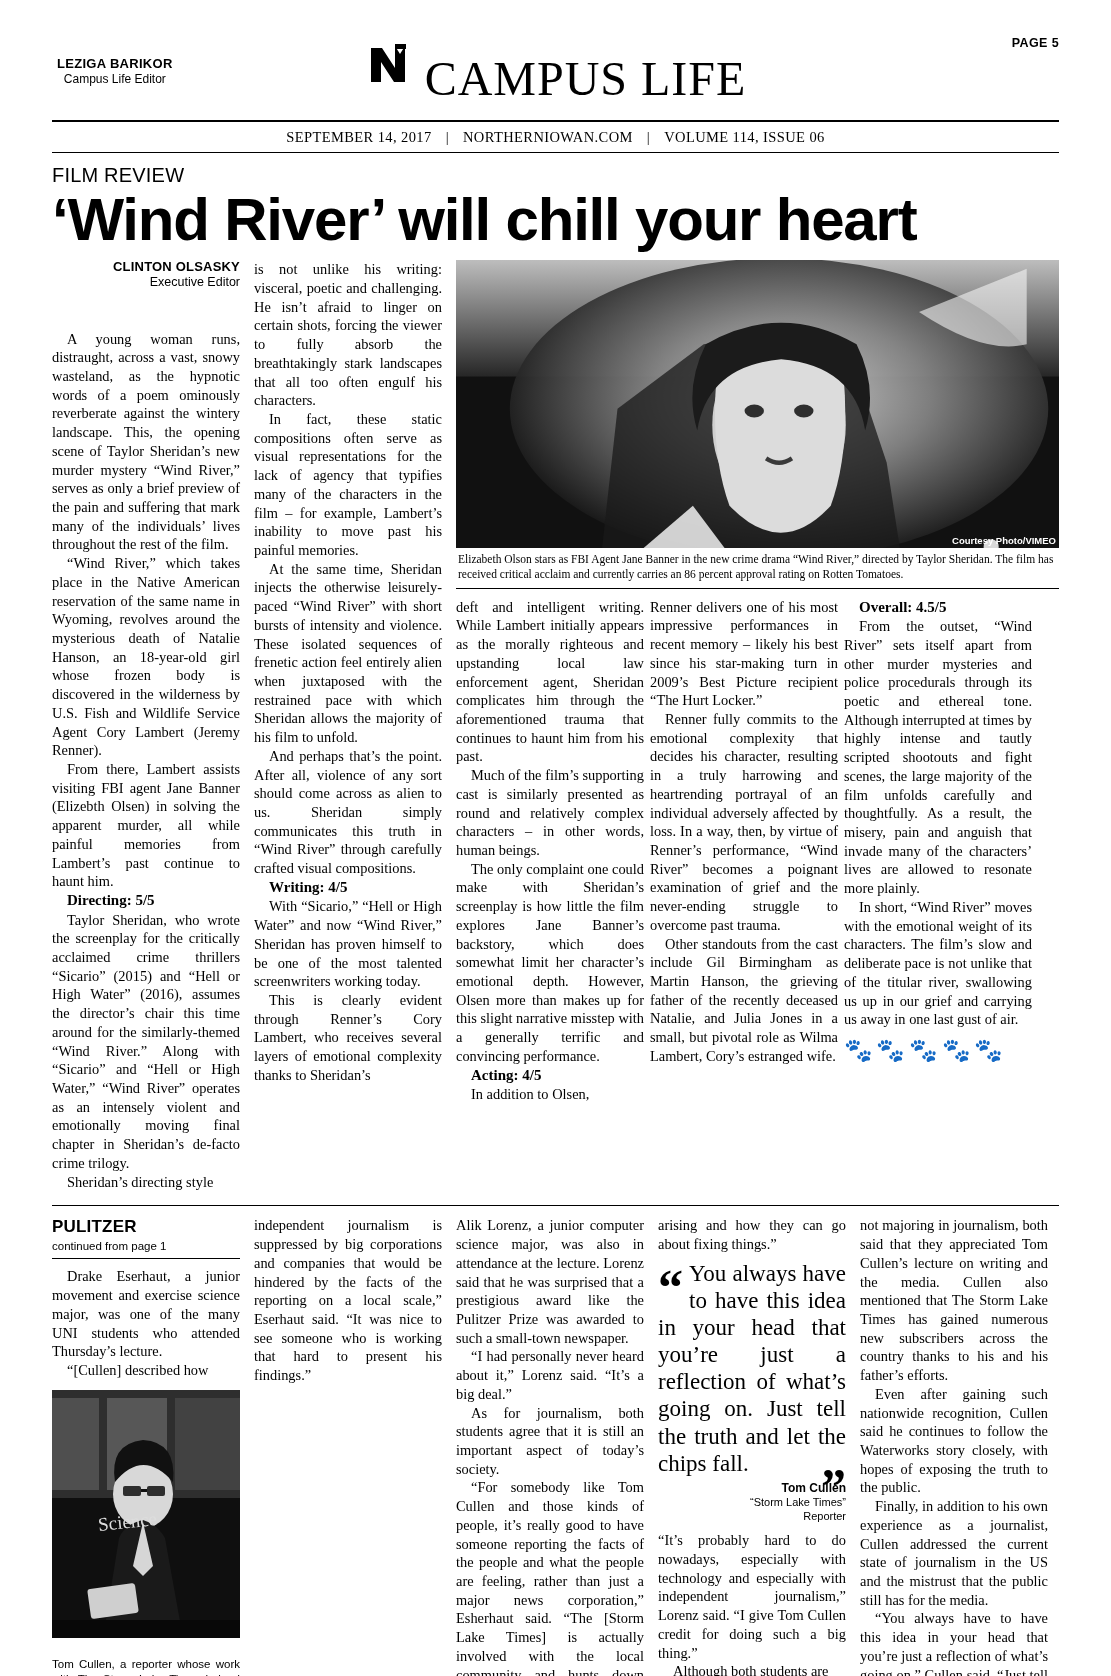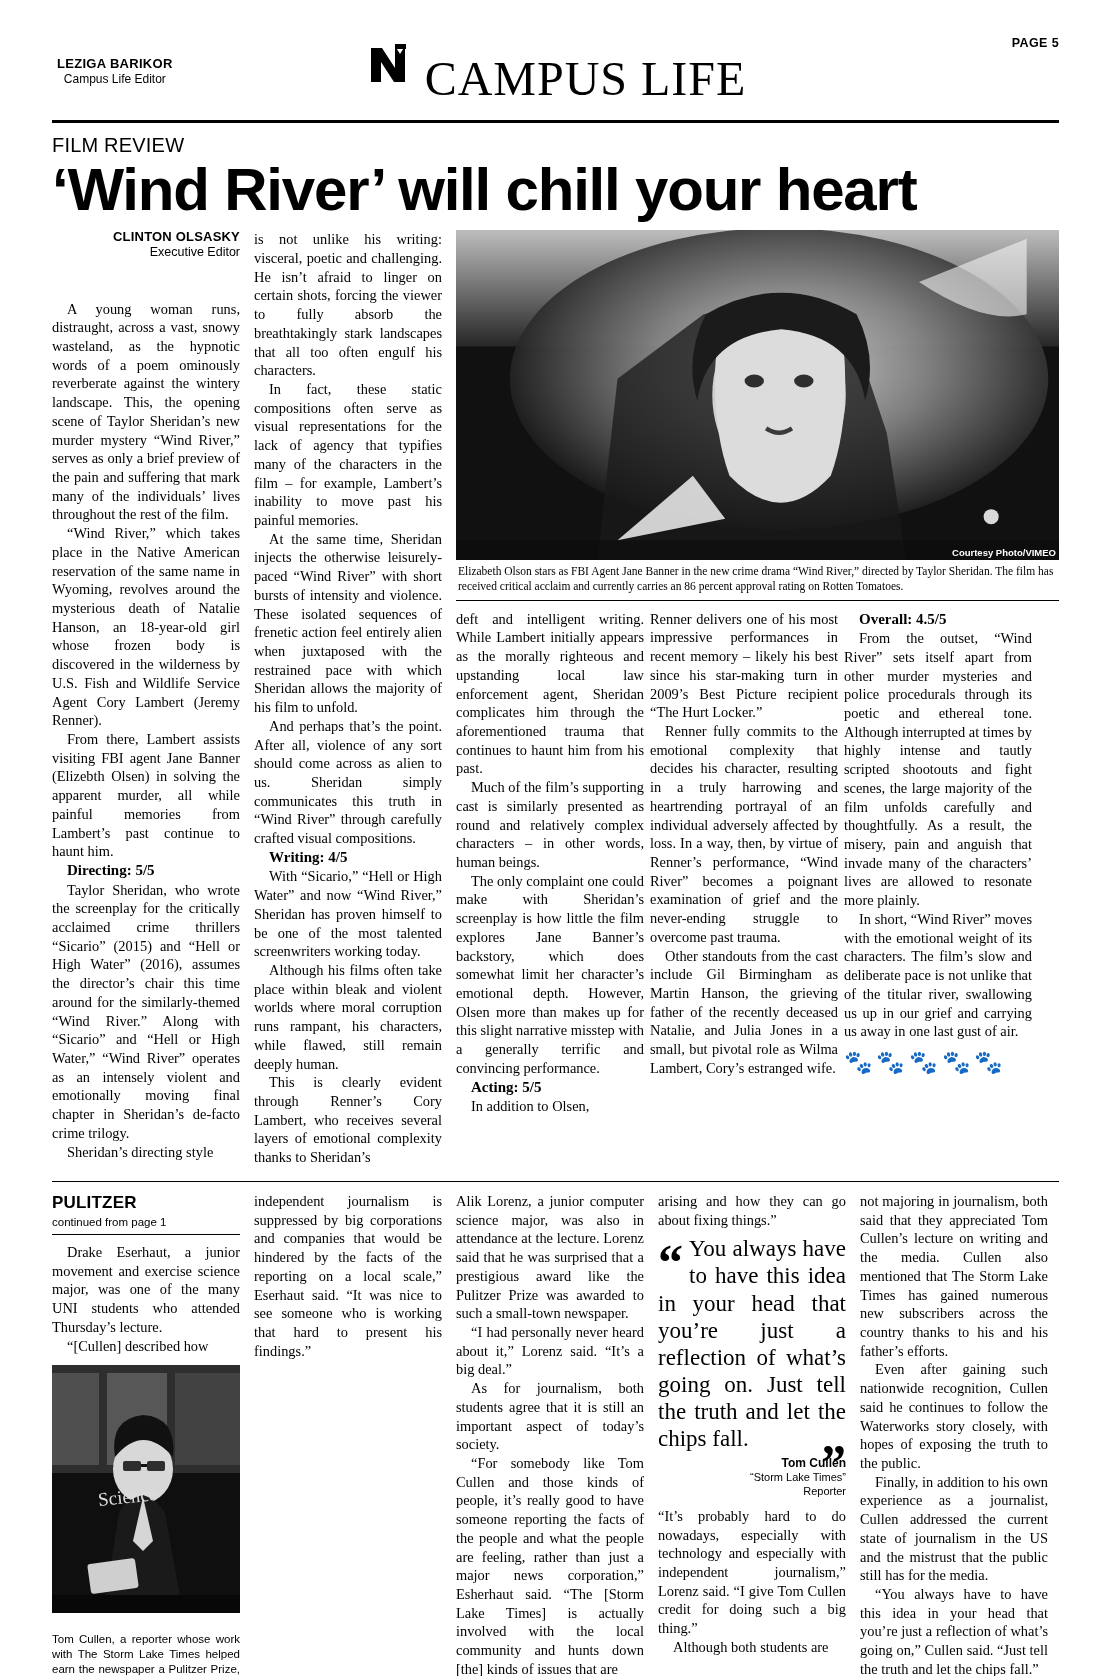--- a/index.html
+++ b/index.html
@@ -28,21 +28,21 @@
   .byline .rl{font-size:12.5px;}
 
   .col{font-size:14.4px;line-height:1.30;text-align:justify;hyphens:auto;-webkit-hyphens:auto;}
   .col p{margin:0;text-indent:15px;}
   .col p.first{text-indent:15px;margin-top:40px;}
   .subhead{font-family:"Liberation Serif",serif;font-weight:bold;font-size:15px;margin:4px 0 0 0;text-indent:0;}
 
   .topgrid{display:flex;gap:14px;}
   .tcol{width:188px;}
   .photo-col{width:calc(1111px - 104px - 188px - 188px - 28px);}
-  .photo{position:relative;width:100%;height:330px;background:#2b2b2b;overflow:hidden;}
+  .photo{position:relative;width:100%;height:288px;background:#2b2b2b;overflow:hidden;}
   .credit{position:absolute;right:3px;bottom:2px;color:#fff;font-family:"Liberation Sans",sans-serif;font-size:9.5px;font-weight:bold;}
   .caption{font-family:Liberation Serif, serif;font-size:11.5px;line-height:1.28;padding:4px 2px 0 2px;border-bottom:1.2px solid #000;padding-bottom:6px;}
 
   .lowgrid{display:flex;gap:6px;margin-top:9px;}
   .lcol{width:188px;}
 
   .paws{font-size:23px;letter-spacing:4px;margin-top:10px;line-height:1;}
 
   .divider{border-top:1.4px solid #000;margin:14px 0 10px 0;}
 
@@ -83,20 +83,23 @@
           <polygon points="6,40 6,6 17,6 30,26 30,6 40,6 40,40 29,40 16,20 16,40" fill="#000"></polygon>
           <polygon points="30,4 40,4 35,12" fill="#fff"></polygon>
           <rect x="30" y="2" width="11" height="5" fill="#000"></rect>
         </svg>
       </span>
       <span class="section-title">CAMPUS LIFE</span>
     </div>
   </div>
 
   <div class="rule-thick"></div>
+  <div class="dateline">
+    <span>SEPTEMBER 14, 2017</span><span class="sep">|</span><span>NORTHERNIOWAN.COM</span><span class="sep">|</span><span>VOLUME 114, ISSUE 06</span>
+  </div>
   <div class="rule-thin"></div>
 
   <div class="kicker">FILM REVIEW</div>
   <div class="headline">‘Wind River’ will chill your heart</div>
 
   <div class="topgrid">
 
     <div class="tcol col">
       <div class="byline">
         <div class="nm">CLINTON OLSASKY</div>
@@ -110,21 +113,20 @@
       <p>Sheridan’s directing style</p>
     </div>
 
     <div class="tcol col">
       <p style="text-indent:0">is not unlike his writing: visceral, poetic and challenging. He isn’t afraid to linger on certain shots, forcing the viewer to fully absorb the breathtakingly stark landscapes that all too often engulf his characters.</p>
       <p>In fact, these static compositions often serve as visual representations for the lack of agency that typifies many of the characters in the film – for example, Lambert’s inability to move past his painful memories.</p>
       <p>At the same time, Sheridan injects the otherwise leisurely-paced “Wind River” with short bursts of intensity and violence. These isolated sequences of frenetic action feel entirely alien when juxtaposed with the restrained pace with which Sheridan allows the majority of his film to unfold.</p>
       <p>And perhaps that’s the point. After all, violence of any sort should come across as alien to us. Sheridan simply communicates this truth in “Wind River” through carefully crafted visual compositions.</p>
       <p class="subhead">Writing: 4/5</p>
       <p>With “Sicario,” “Hell or High Water” and now “Wind River,” Sheridan has proven himself to be one of the most talented screenwriters working today.</p>
-      <p>Although his films often take place within bleak and violent worlds where moral corruption runs rampant, his characters, while flawed, still remain deeply human.</p>
       <p>This is clearly evident through Renner’s Cory Lambert, who receives several layers of emotional complexity thanks to Sheridan’s</p>
     </div>
 
     <div class="photo-col">
       <div class="photo">
         <svg width="100%" height="330" viewBox="0 0 560 330" preserveAspectRatio="xMidYMid slice">
           <defs>
             <radialGradient id="g1" cx="52%" cy="46%" r="58%">
               <stop offset="0%" stop-color="#dedede"></stop>
               <stop offset="45%" stop-color="#8a8a8a"></stop>
@@ -153,21 +155,21 @@
         </svg>
         <div class="credit">Courtesy Photo/VIMEO</div>
       </div>
       <div class="caption">Elizabeth Olson stars as FBI Agent Jane Banner in the new crime drama “Wind River,” directed by Taylor Sheridan. The film has received critical acclaim and currently carries an 86 percent approval rating on Rotten Tomatoes.</div>
 
       <div class="lowgrid">
         <div class="lcol col">
           <p style="text-indent:0">deft and intelligent writing. While Lambert initially appears as the morally righteous and upstanding local law enforcement agent, Sheridan complicates him through the aforementioned trauma that continues to haunt him from his past.</p>
           <p>Much of the film’s supporting cast is similarly presented as round and relatively complex characters – in other words, human beings.</p>
           <p>The only complaint one could make with Sheridan’s screenplay is how little the film explores Jane Banner’s backstory, which does somewhat limit her character’s emotional depth. However, Olsen more than makes up for this slight narrative misstep with a generally terrific and convincing performance.</p>
-          <p class="subhead">Acting: 5/5</p>
+          <p class="subhead">Acting: 4/5</p>
           <p>In addition to Olsen,</p>
         </div>
         <div class="lcol col">
           <p style="text-indent:0">Renner delivers one of his most impressive performances in recent memory – likely his best since his star-making turn in 2009’s Best Picture recipient “The Hurt Locker.”</p>
           <p>Renner fully commits to the emotional complexity that decides his character, resulting in a truly harrowing and heartrending portrayal of an individual adversely affected by loss. In a way, then, by virtue of Renner’s performance, “Wind River” becomes a poignant examination of grief and the never-ending struggle to overcome past trauma.</p>
           <p>Other standouts from the cast include Gil Birmingham as Martin Hanson, the grieving father of the recently deceased Natalie, and Julia Jones in a small, but pivotal role as Wilma Lambert, Cory’s estranged wife.</p>
         </div>
         <div class="lcol col">
           <p class="subhead" style="margin-top:0">Overall: 4.5/5</p>
           <p>From the outset, “Wind River” sets itself apart from other murder mysteries and police procedurals through its poetic and ethereal tone. Although interrupted at times by highly intense and tautly scripted shootouts and fight scenes, the large majority of the film unfolds carefully and thoughtfully. As a result, the misery, pain and anguish that invade many of the characters’ lives are allowed to resonate more plainly.</p>

